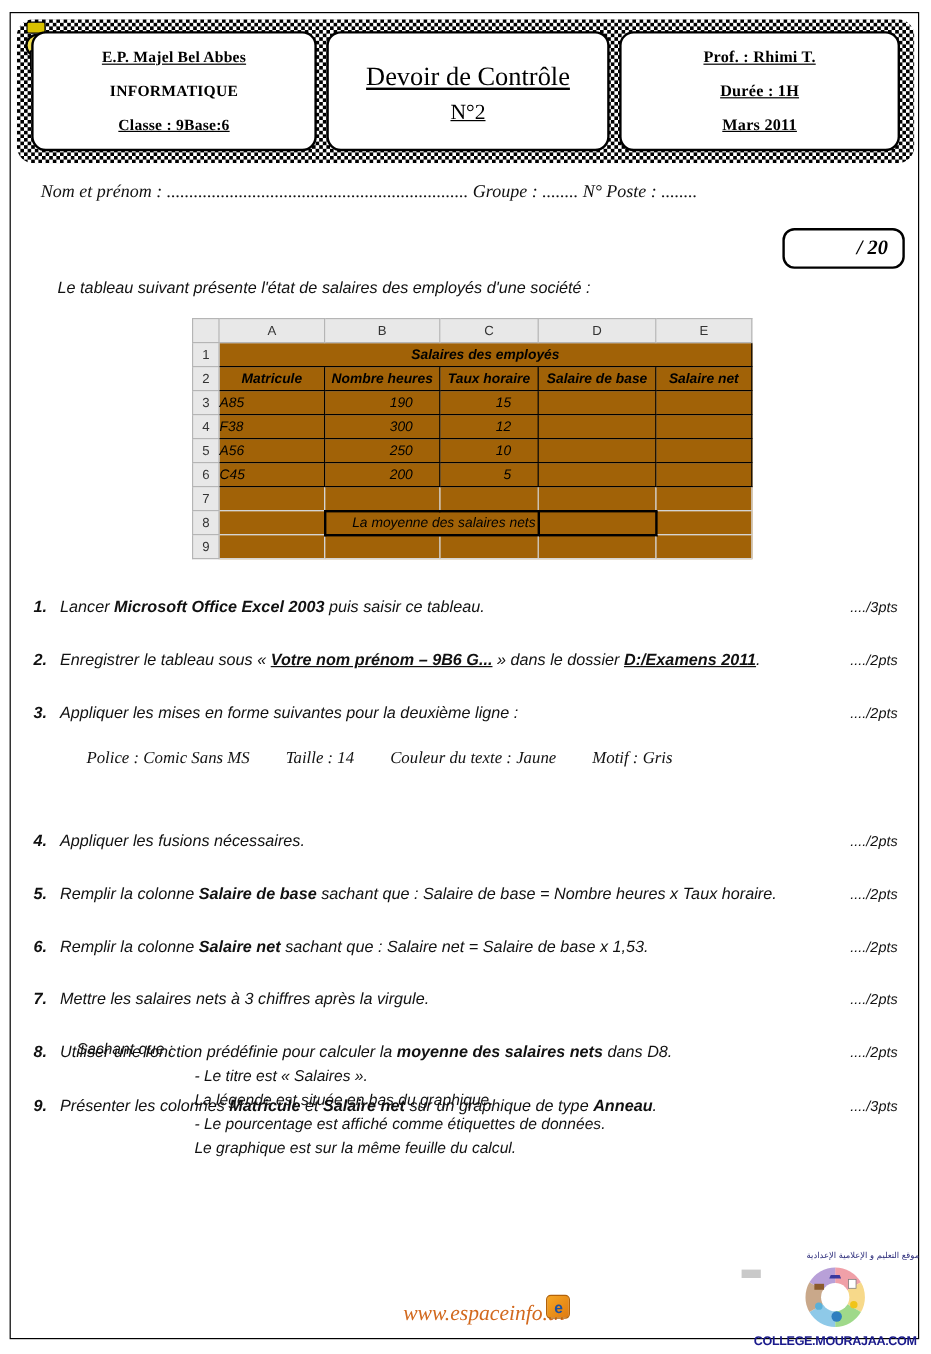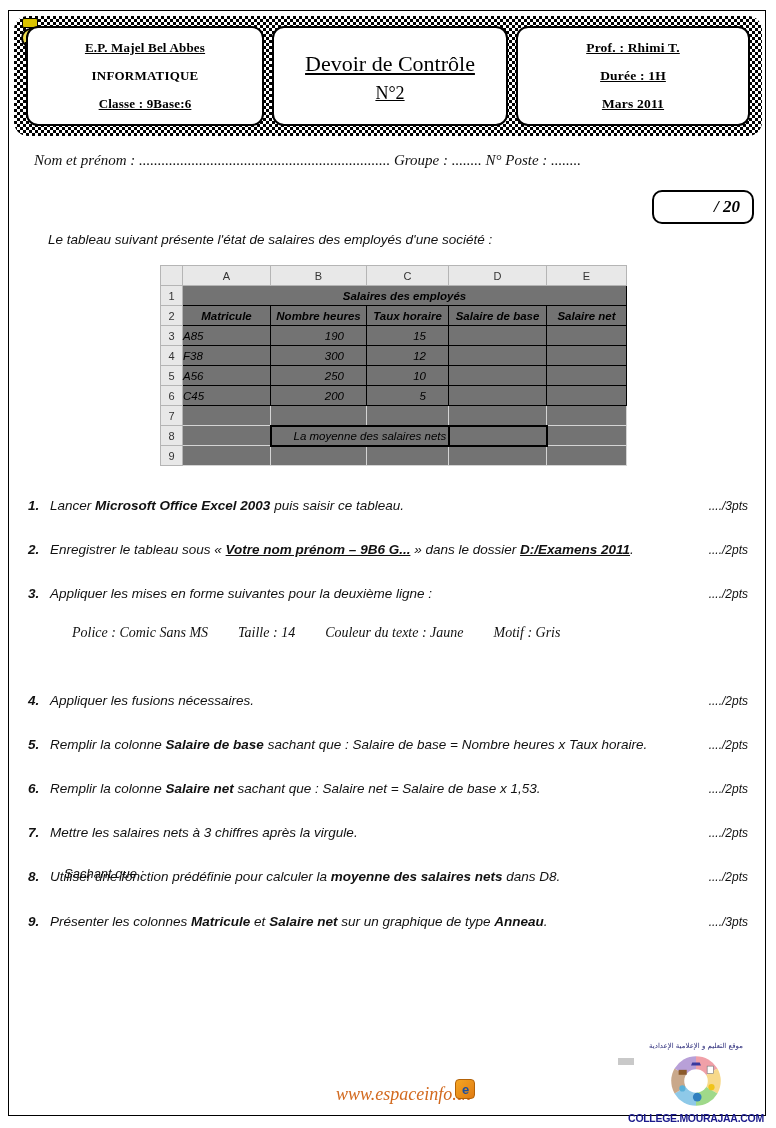--- a/index.html
+++ b/index.html
@@ -146,21 +146,21 @@
     font-family: "Liberation Sans", sans-serif;
     font-size: 11.5px;
     table-layout: fixed;
     background: #fff;
   }
   .sheet td, .sheet th {
     border: 1px solid #c9c9c9;
     padding: 0;
     height: 20px;
     box-sizing: border-box;
-    background: #737373;
+    background: #a16207;
   }
   .sheet .corner, .sheet .colhead, .sheet .rowhead {
     background: #e8e8e8;
     color: #333;
     text-align: center;
     font-weight: normal;
     font-size: 11px;
     font-family: "Liberation Sans", sans-serif;
     border: 1px solid #b5b5b5;
   }
@@ -296,21 +296,21 @@
 
   .brand {
     position: absolute;
     left: 626px; top: 1042px;
     width: 140px; height: 86px;
   }
   .brand .arabic {
     position: absolute;
     left: 0; top: 0;
     width: 140px;
-    text-align: center;
+    text-align: right;
     font-family: "DejaVu Sans", sans-serif;
     font-size: 7px;
     color: #2b2b7a;
     white-space: nowrap;
   }
   .brand .donut {
     position: absolute;
     left: 28px; top: 8px;
     width: 84px; height: 62px;
   }
@@ -462,20 +462,26 @@
       <div class="q" style="margin-top: 52px;"><span class="num">4.</span><span class="body"><span>Appliquer les fusions nécessaires.</span></span><span class="pts">..../2pts</span></div>
       <div class="q" style="margin-top: 28px;"><span class="num">5.</span><span class="body"><span>Remplir la colonne  </span><b>Salaire de base</b><span> sachant que : Salaire de base = Nombre heures  x  Taux horaire.</span></span><span class="pts">..../2pts</span></div>
       <div class="q" style="margin-top: 28px;"><span class="num">6.</span><span class="body"><span>Remplir la colonne </span><b>Salaire net</b><span> sachant que :  Salaire net = Salaire de base  x 1,53.</span></span><span class="pts">..../2pts</span></div>
       <div class="q" style="margin-top: 28px;"><span class="num">7.</span><span class="body"><span>Mettre les salaires nets à 3 chiffres après la virgule.</span></span><span class="pts">..../2pts</span></div>
       <div class="q" style="margin-top: 28px;"><span class="num">8.</span><span class="body"><span>Utiliser une fonction prédéfinie pour calculer la </span><b>moyenne des salaires nets</b><span> dans D8.</span></span><span class="pts">..../2pts</span></div>
       <div class="q" style="margin-top: 28px;"><span class="num">9.</span><span class="body"><span>Présenter les colonnes </span><b>Matricule</b><span> et </span><b>Salaire net</b><span> sur un graphique de type </span><b>Anneau</b><span>.</span></span><span class="pts">..../3pts</span></div>
     </div>
 
   <div class="sachant">
     <div>Sachant que :</div>
+    <div class="sachant-list" id="sachant-items">
+        <div>- Le titre est « Salaires ».</div>
+        <div>  La légende est située en bas du graphique.</div>
+        <div>- Le pourcentage est affiché comme étiquettes de données.</div>
+        <div>  Le graphique est sur la même feuille du calcul.</div>
+      </div>
   </div>
 
   <div class="footer-url">www.espaceinfo.tn</div>
   <div class="footer-logo">
     <div class="glyph">e</div>
   </div>
 
   <div class="smudge"></div>
 
   <div class="brand">

